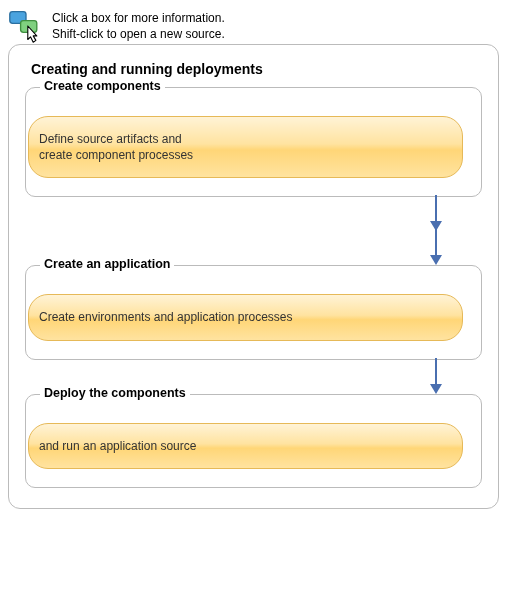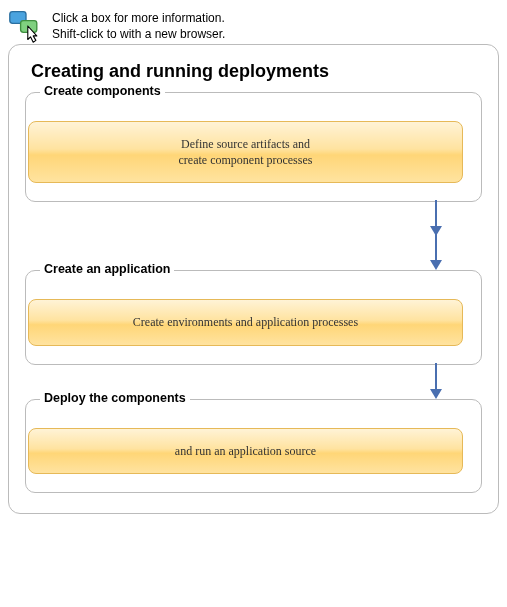--- a/index.html
+++ b/index.html
@@ -27,21 +27,21 @@
     padding-top: 2px;
   }
   .outer-panel {
     border: 1px solid #bbb;
     border-radius: 12px;
     padding: 14px 16px 20px 16px;
     position: relative;
   }
   .outer-title {
     font-weight: bold;
-    font-size: 18px;
+    font-size: 14px;
     margin: 2px 0 10px 6px;
   }
   .stage {
     position: relative;
     border: 1px solid #bbb;
     border-radius: 10px;
     padding: 28px 18px 18px 2px;
     margin-bottom: 0;
   }
   .stage-title {
@@ -49,28 +49,27 @@
     top: -9px;
     left: 14px;
     background: #fff;
     padding: 0 4px;
     font-weight: bold;
     font-size: 12.5px;
   }
   .action-box {
     background: linear-gradient(#fff3d6, #ffe3a0 45%, #ffd677 55%, #ffe3a0);
     border: 1px solid #e6b958;
-    border-radius: 8px;
+    border-radius: 20px;
     padding: 14px 10px;
-    text-align: center;
+    text-align: left;
     font-size: 12px;
     color: #333;
     line-height: 1.35;
     cursor: pointer;
-    font-family: Liberation Serif, serif;
   }
   .arrow-gap {
     height: 34px;
     position: relative;
   }
   .arrow-gap svg {
     position: absolute;
     right: 36px;
     top: -2px;
   }
@@ -83,21 +82,21 @@
     <svg viewBox="0 0 40 40" width="36" height="36">
       <rect x="2" y="4" width="18" height="13" rx="3" fill="#4aa3df" stroke="#2b6fa0" stroke-width="1.5"></rect>
       <rect x="14" y="14" width="18" height="13" rx="3" fill="#7fd07f" stroke="#3f8f3f" stroke-width="1.5"></rect>
       <g transform="translate(19,19)">
         <path d="M3 1 L3 16 L6 13 L9 19 L12 17 L9 12 L13 12 Z" fill="#fff" stroke="#000" stroke-width="1.2" stroke-linejoin="round"></path>
       </g>
     </svg>
   </div>
   <div class="hint-text">
     <div>Click a box for more information.</div>
-    <div>Shift-click to with a new browser.</div>
+    <div>Shift-click to open a new source.</div>
   </div>
 </div>
 
 <div class="outer-panel">
   <div class="outer-title">Creating and running deployments</div>
 
   <div class="stage">
     <div class="stage-title">Create components</div>
     <div class="action-box">
       <div>Define source artifacts and</div>

